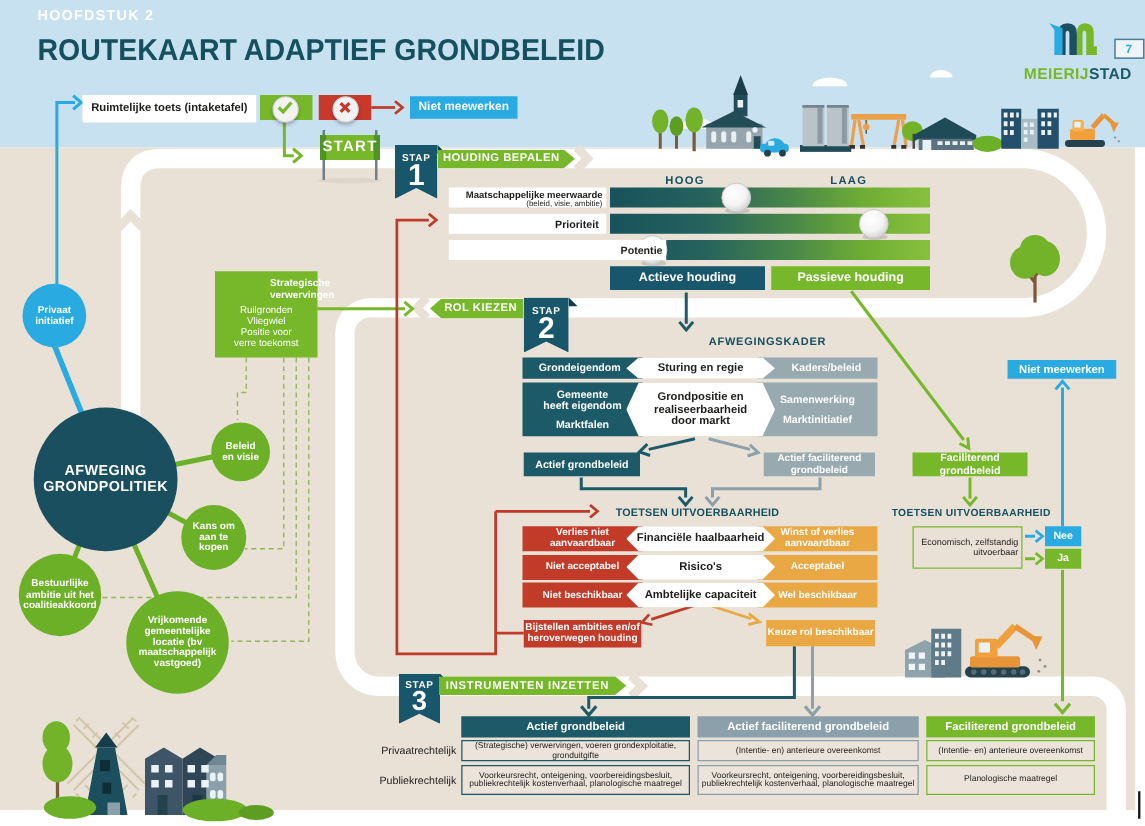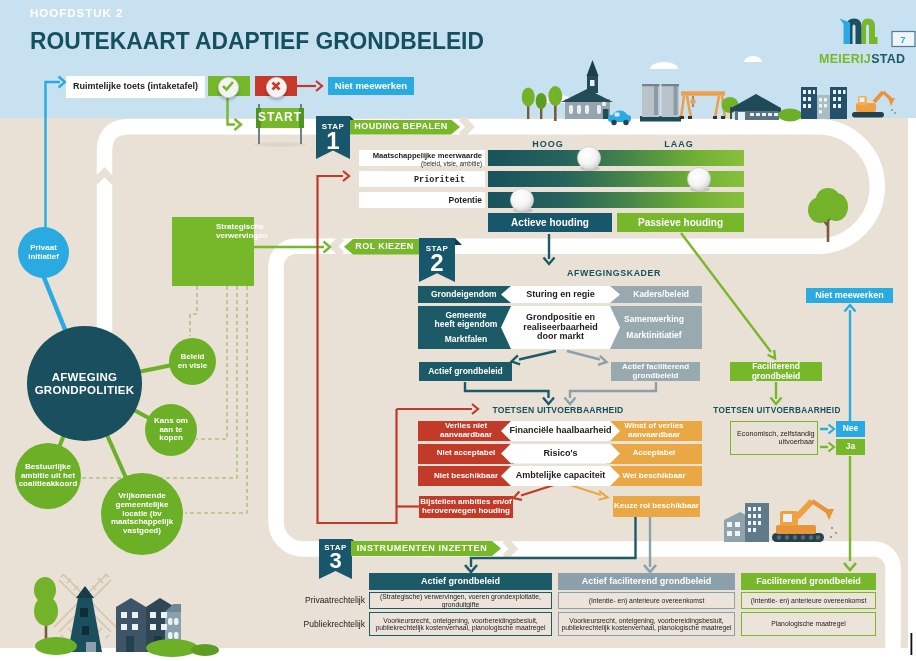--- a/index.html
+++ b/index.html
@@ -407,22 +407,22 @@
     <div class="bx" style="left:350px;top:119.5px;width:110px;height:15px;background:#76b82a;clip-path:polygon(0 0,calc(100% - 9px) 0,100% 50%,calc(100% - 9px) 100%,0 100%);font-size:9px;letter-spacing:0.4px;padding-right:8px;box-sizing:border-box;">HOUDING BEPALEN</div>
     <div class="bx" style="left:344px;top:239px;width:75px;height:15.5px;background:#76b82a;clip-path:polygon(9px 0,100% 0,100% 100%,9px 100%,0 50%);font-size:9px;letter-spacing:0.4px;padding-left:6px;box-sizing:border-box;">ROL KIEZEN</div>
     <div class="bx" style="left:351px;top:541px;width:150px;height:15px;background:#76b82a;clip-path:polygon(0 0,calc(100% - 9px) 0,100% 50%,calc(100% - 9px) 100%,0 100%);font-size:9px;letter-spacing:0.6px;padding-right:8px;box-sizing:border-box;">INSTRUMENTEN INZETTEN</div>
 
     <div class="abs" style="left:500px;top:139px;width:96px;text-align:center;color:#15505f;font-size:9px;font-weight:bold;letter-spacing:1px;">HOOG</div>
     <div class="abs" style="left:631px;top:139px;width:96px;text-align:center;color:#15505f;font-size:9px;font-weight:bold;letter-spacing:1px;">LAAG</div>
     <div class="abs" style="left:359px;top:150px;width:126px;height:16px;background:#fff;text-align:right;color:#1d1d1b;">
       <div style="font-size:7.6px;font-weight:bold;padding:1px 3px 0 0;">Maatschappelijke meerwaarde</div>
       <div style="font-size:6.3px;padding-right:3px;">(beleid, visie, ambitie)</div>
     </div>
-    <div class="abs" style="left:359px;top:171px;width:126px;height:16px;background:#fff;text-align:right;color:#1d1d1b;font-size:8.5px;font-weight:bold;line-height:16px;"><span style="padding-right:20px;font-family:Liberation Mono, monospace;">Prioriteit</span></div>
-    <div class="abs" style="left:359px;top:192px;width:126px;height:16px;background:#fff;text-align:right;color:#1d1d1b;font-size:8.5px;font-weight:bold;line-height:16px;"><span style="padding-right:3px;">Potentie</span></div>
+    <div class="abs" style="left:359px;top:171px;width:126px;height:16px;background:#fff;text-align:right;color:#1d1d1b;font-size:8.5px;font-weight:bold;line-height:16px;"><span style="padding-right:6px;">Prioriteit</span></div>
+    <div class="abs" style="left:359px;top:192px;width:126px;height:16px;background:#fff;text-align:right;color:#1d1d1b;font-size:8.5px;font-weight:bold;line-height:16px;padding-left:48px;"><span style="padding-right:3px;">Potentie</span></div>
     <div class="bx" style="left:488px;top:213px;width:124px;height:19px;background:#17566b;font-size:10px;">Actieve houding</div>
     <div class="bx" style="left:617px;top:213px;width:127px;height:19px;background:#76b82a;font-size:10px;">Passieve houding</div>
 
     <div class="abs" style="left:461px;top:268px;width:200px;text-align:right;color:#15505f;font-size:8.8px;font-weight:bold;letter-spacing:0.6px;">AFWEGINGSKADER</div>
     <div class="bx" style="left:418px;top:286px;width:96px;height:17px;background:#1c5a68;font-size:8.5px;justify-content:flex-start;padding-left:13px;box-sizing:border-box;">Grondeigendom</div>
     <div class="bx" style="left:606px;top:286px;width:96px;height:17px;background:#98a9b0;font-size:8.5px;justify-content:flex-end;padding-right:13px;box-sizing:border-box;">Kaders/beleid</div>
     <div class="bx" style="left:501px;top:286px;width:119px;height:17px;background:#fff;clip-path:polygon(0 50%,10px 0,calc(100% - 10px) 0,100% 50%,calc(100% - 10px) 100%,10px 100%);color:#1d1d1b;font-size:9px;">Sturing en regie</div>
     <div class="bx" style="left:418px;top:306px;width:96px;height:43px;background:#1c5a68;font-size:8.5px;flex-direction:column;justify-content:center;padding-left:0;">
       <div>Gemeente<br>heeft eigendom</div>
         <div style="margin-top:5px;">Marktfalen</div>
@@ -457,20 +457,21 @@
 
     <div class="bx" style="left:18px;top:227px;width:51px;height:51px;border-radius:50%;background:#29abe2;font-size:8px;">Privaat<br>initiatief</div>
     <div class="bx" style="left:27px;top:326px;width:115px;height:115px;border-radius:50%;background:#194f5e;font-size:11.5px;letter-spacing:0.3px;">AFWEGING<br>GRONDPOLITIEK</div>
     <div class="bx" style="left:169px;top:338px;width:47px;height:47px;border-radius:50%;background:#6cb027;font-size:8px;">Beleid<br>en visie</div>
     <div class="bx" style="left:145px;top:404px;width:52px;height:52px;border-radius:50%;background:#6cb027;font-size:8px;">Kans om<br>aan te<br>kopen</div>
     <div class="bx" style="left:15px;top:443px;width:66px;height:66px;border-radius:50%;background:#6cb027;font-size:8px;">Bestuurlijke<br>ambitie uit het<br>coalitieakkoord</div>
     <div class="bx" style="left:101px;top:473px;width:82px;height:82px;border-radius:50%;background:#6cb027;font-size:8px;">Vrijkomende<br>gemeentelijke<br>locatie (bv<br>maatschappelijk<br>vastgoed)</div>
 
     <div class="abs" style="left:172px;top:217px;width:82px;height:69px;background:#76b82a;color:#fff;text-align:center;">
       <div style="font-size:8px;font-weight:bold;margin-top:5px;padding-left:44px;">Strategische<br>verwervingen</div>
+      <div style="font-size:7.8px;margin-top:4px;line-height:1.15;">Ruilgronden<br>Vliegwiel<br>Positie voor<br>verre toekomst</div>
     </div>
 
     <div class="abs" style="left:280px;top:595px;width:85px;text-align:right;color:#1d1d1b;font-size:8.5px;">Privaatrechtelijk</div>
     <div class="abs" style="left:280px;top:619px;width:85px;text-align:right;color:#1d1d1b;font-size:8.5px;">Publiekrechtelijk</div>
     <div class="bx" style="left:369px;top:573px;width:183px;height:17px;background:#1c5a68;font-size:9px;">Actief grondbeleid</div>
     <div class="bx" style="left:558px;top:573px;width:177px;height:17px;background:#8ba0aa;font-size:9px;">Actief faciliterend grondbeleid</div>
     <div class="bx" style="left:741px;top:573px;width:135px;height:17px;background:#76b82a;font-size:9px;">Faciliterend grondbeleid</div>
     <div class="bx" style="left:369px;top:592px;width:183px;height:17px;background:#ece4da;border:1px solid #1c5a68;box-sizing:border-box;color:#1d1d1b;font-size:6.8px;font-weight:normal;">(Strategische) verwervingen, voeren grondexploitatie,<br>gronduitgifte</div>
     <div class="bx" style="left:558px;top:592px;width:177px;height:17px;background:#ece4da;border:1px solid #8ba0aa;box-sizing:border-box;color:#1d1d1b;font-size:6.8px;font-weight:normal;">(Intentie- en) anterieure overeenkomst</div>
     <div class="bx" style="left:741px;top:592px;width:135px;height:17px;background:#ece4da;border:1px solid #76b82a;box-sizing:border-box;color:#1d1d1b;font-size:6.8px;font-weight:normal;">(Intentie- en) anterieure overeenkomst</div>

